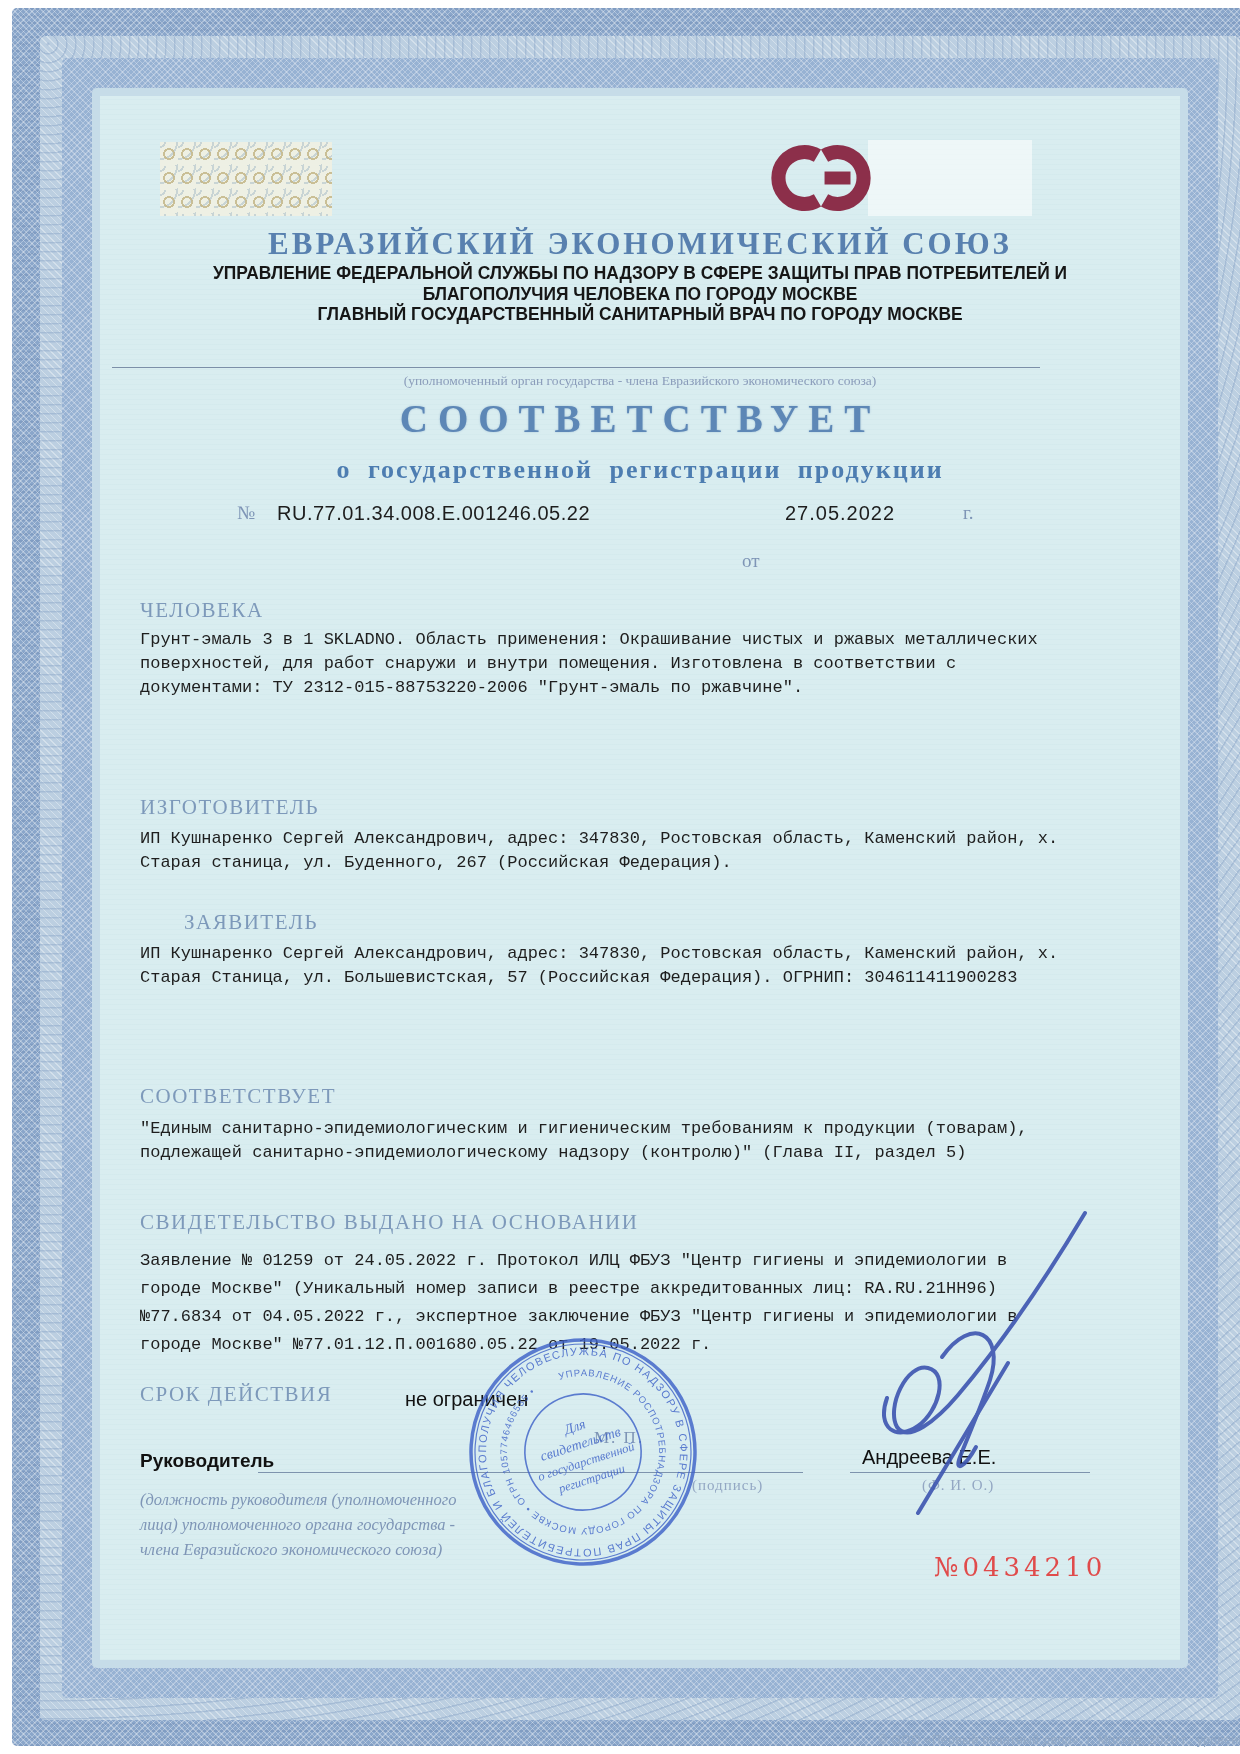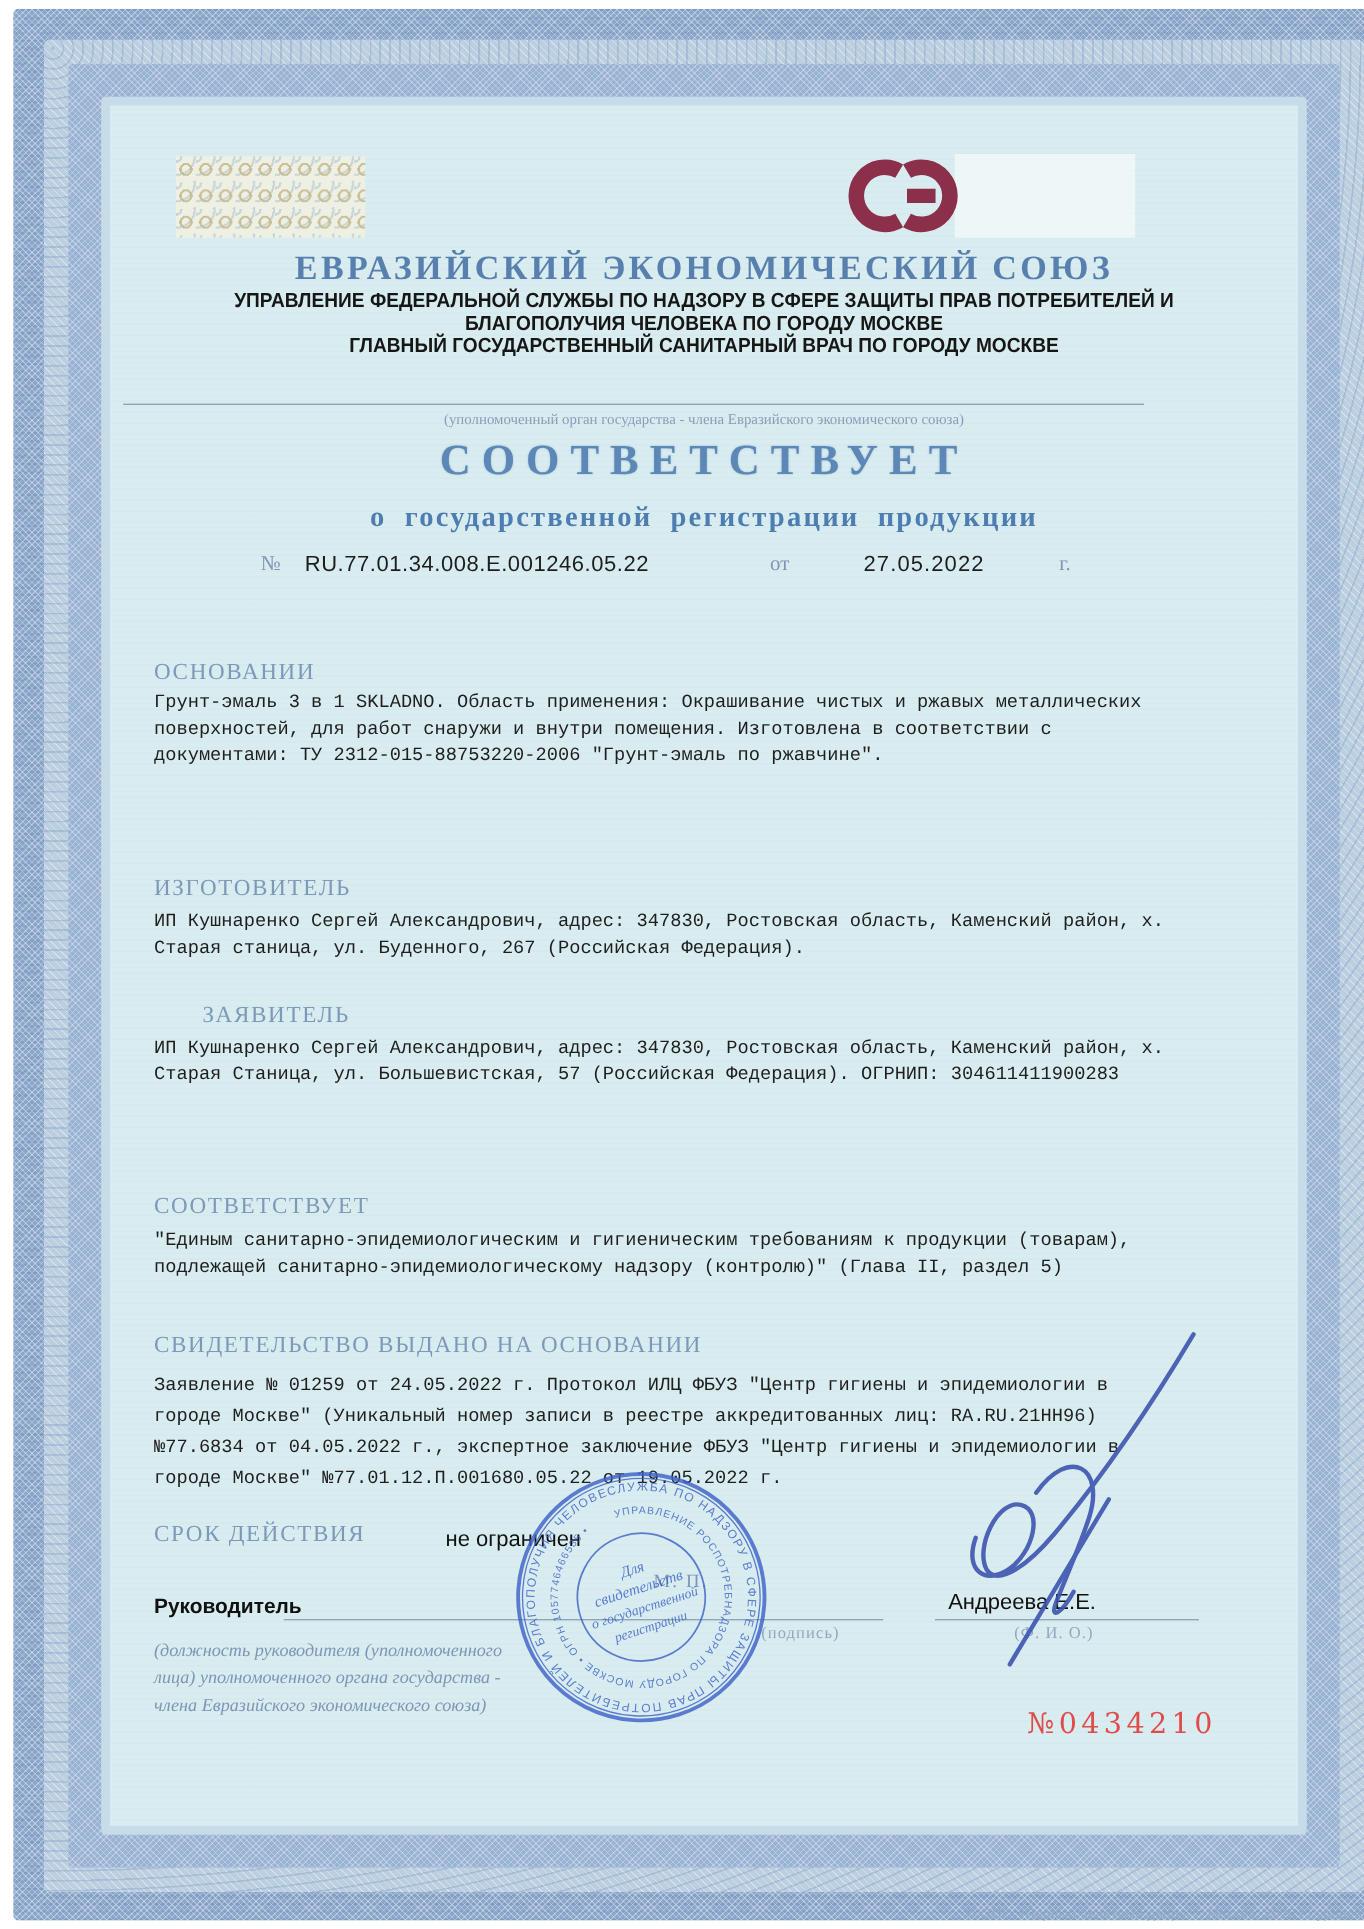--- a/index.html
+++ b/index.html
@@ -52,21 +52,21 @@
     font-family:"Liberation Serif",serif;font-weight:bold;font-size:39px;
     color:#5d87b6;letter-spacing:10px;text-shadow:0 0 2px rgba(93,135,182,.45);}
   .doc-subtitle{position:absolute;left:100px;right:100px;top:455px;text-align:center;
     font-family:"Liberation Serif",serif;font-weight:bold;font-size:26px;
     color:#4d7db1;letter-spacing:2px;word-spacing:8px;}
   
   .numrow span{position:absolute;top:502px;}
   .lab{font-family:"Liberation Serif",serif;color:#7e95b6;font-size:19px;}
   .no-label{left:237px;}
   .no-value{left:277px;font-size:20px;color:#1d1d1d;letter-spacing:.5px;}
-  .ot-label{left:700px;}
+  .ot-label{left:742px;margin-top:48px;}
   .date-value{left:785px;font-size:20px;color:#1d1d1d;letter-spacing:1px;}
   .g-label{left:963px;}
   
   .sec-label{position:absolute;left:140px;font-family:"Liberation Serif",serif;
     font-size:21px;color:#7d99ba;letter-spacing:1.5px;}
   .sec-text{position:absolute;left:140px;width:922px;font-size:17px;color:#1e1e1e;
     line-height:24px;font-family:Liberation Mono, monospace;}
   .lbl-product{top:598px;}   .txt-product{top:628px;}
   .lbl-manuf{top:795px;}     .txt-manuf{top:827px;}
   .lbl-applicant{top:910px;margin-left:44px;} .txt-applicant{top:942px;}
@@ -123,21 +123,21 @@
   <div class="doc-subtitle">о государственной регистрации продукции</div>
 
   <div class="numrow">
     <span class="lab no-label">№</span>
     <span class="no-value">RU.77.01.34.008.E.001246.05.22</span>
     <span class="lab ot-label">от</span>
     <span class="date-value">27.05.2022</span>
     <span class="lab g-label">г.</span>
   </div>
 
-  <div class="sec-label lbl-product">ОСНОВАНИИ</div>
+  <div class="sec-label lbl-product">ЧЕЛОВЕКА</div>
   <div class="sec-text txt-product">Грунт-эмаль 3 в 1 SKLADNO. Область применения: Окрашивание чистых и ржавых металлических поверхностей, для работ снаружи и внутри помещения. Изготовлена в соответствии с документами: ТУ 2312-015-88753220-2006 "Грунт-эмаль по ржавчине".</div>
 
   <div class="sec-label lbl-manuf">ИЗГОТОВИТЕЛЬ</div>
   <div class="sec-text txt-manuf">ИП Кушнаренко Сергей Александрович, адрес: 347830, Ростовская область, Каменский район, х. Старая станица, ул. Буденного, 267 (Российская Федерация).</div>
 
   <div class="sec-label lbl-applicant">ЗАЯВИТЕЛЬ</div>
   <div class="sec-text txt-applicant">ИП Кушнаренко Сергей Александрович, адрес: 347830, Ростовская область, Каменский район, х. Старая Станица, ул. Большевистская, 57 (Российская Федерация). ОГРНИП: 304611411900283</div>
 
   <div class="sec-label lbl-conforms">СООТВЕТСТВУЕТ</div>
   <div class="sec-text txt-conforms">"Единым санитарно-эпидемиологическим и гигиеническим требованиям к продукции (товарам), подлежащей санитарно-эпидемиологическому надзору (контролю)" (Глава II, раздел 5)</div>

